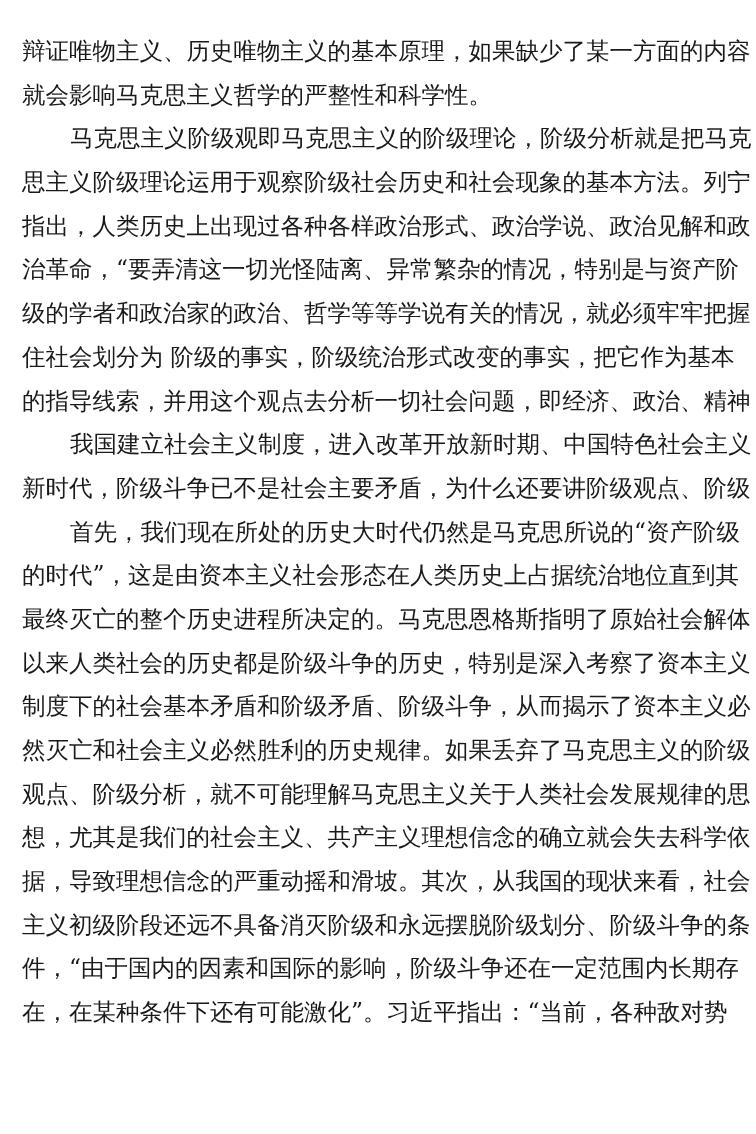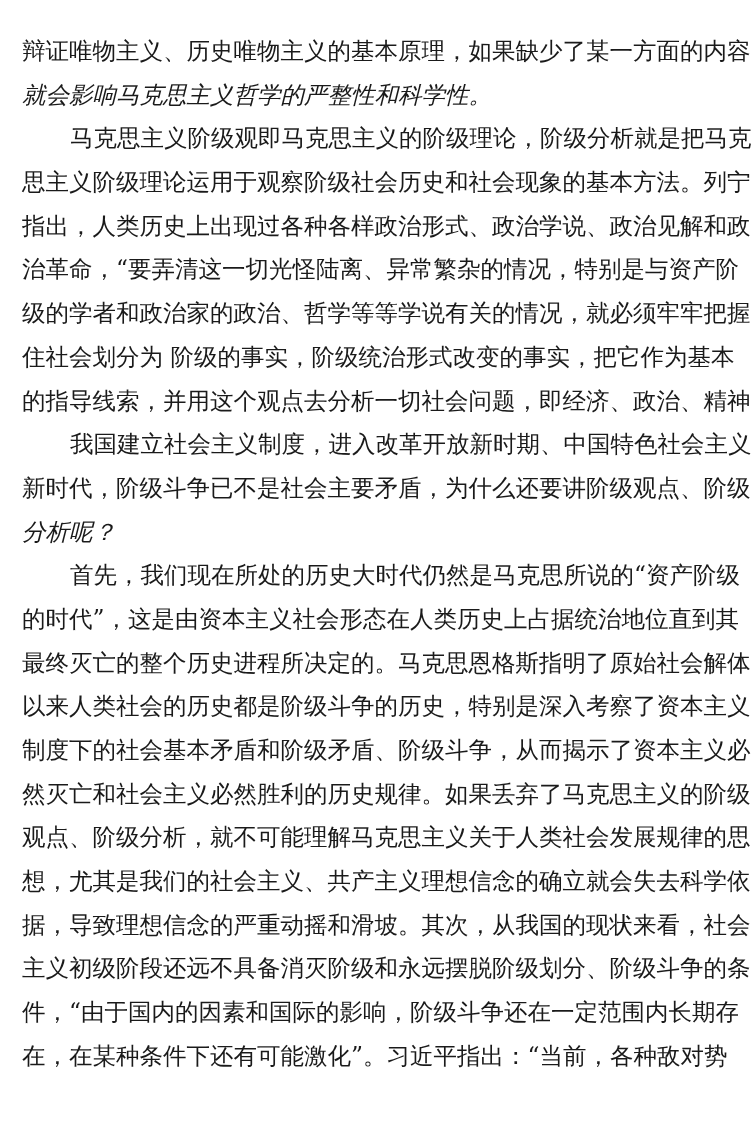--- a/index.html
+++ b/index.html
@@ -8,21 +8,21 @@
     position: absolute; left: 22px; top: 30px; width: 704px;
     font-family: "DejaVu Serif", "Liberation Serif", serif;
     font-size: 23.5px; color: #1a1a1a;
   }
   .line {
     height: 43.7px; line-height: 43.7px;
     white-space: nowrap; overflow: visible;
     text-align: justify; text-align-last: justify;
     letter-spacing: 0;
   }
-  .line.short { text-align-last: left; font-style: italic; }
+  .line.short { text-align-last: left; }
   .line.indent { padding-left: 48px; }
 </style>
 </head>
 <body>
 
 <div class="page">
   <div class="line">
       <span style="display: flex; justify-content: space-between; width: 704px;">
         <span>辩</span>
         <span>证</span>
@@ -363,21 +363,20 @@
         <span>讲</span>
         <span>阶</span>
         <span>级</span>
         <span>观</span>
         <span>点</span>
         <span>、</span>
         <span>阶</span>
         <span>级</span>
       </span>
     </div>
-  <div class="line short">分析呢？</div>
   <div class="line indent">
       <span style="display: flex; justify-content: space-between; width: 656px;">
         <span>首</span>
         <span>先</span>
         <span>，</span>
         <span>我</span>
         <span>们</span>
         <span>现</span>
         <span>在</span>
         <span>所</span>

